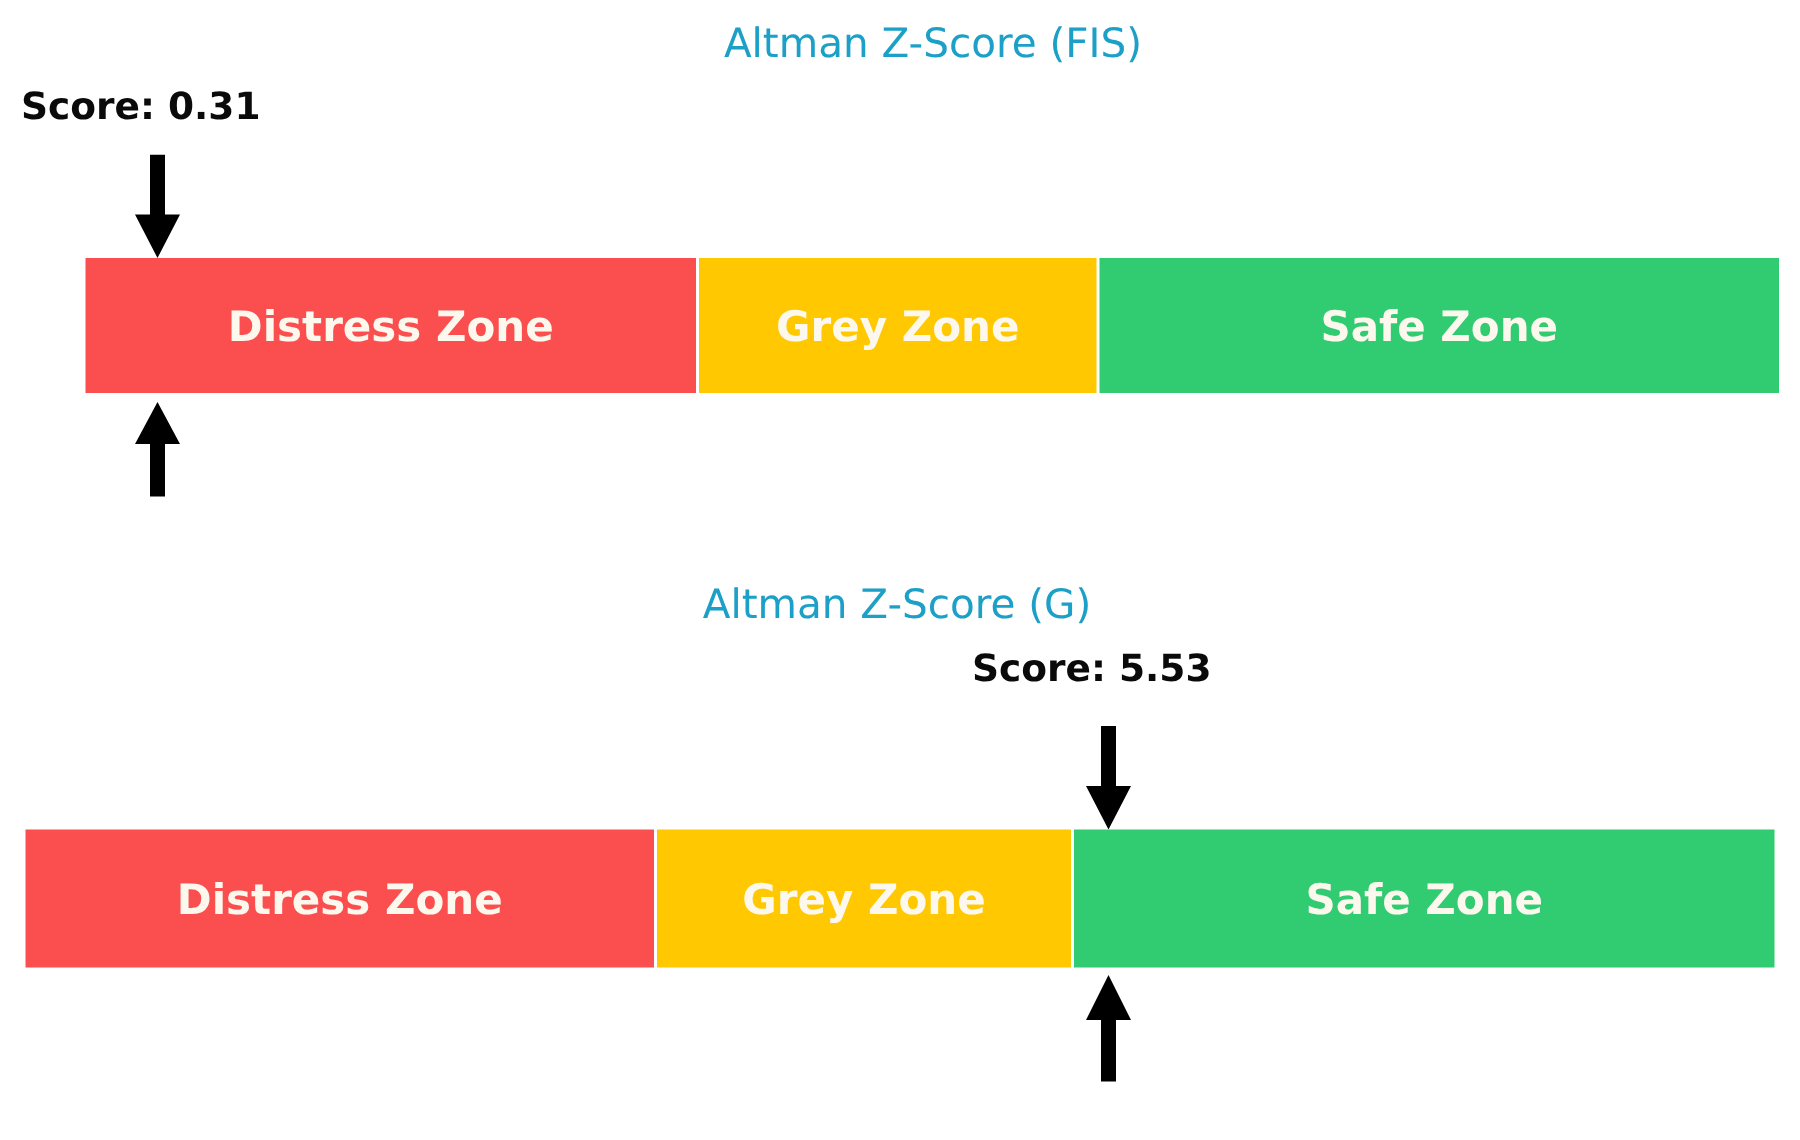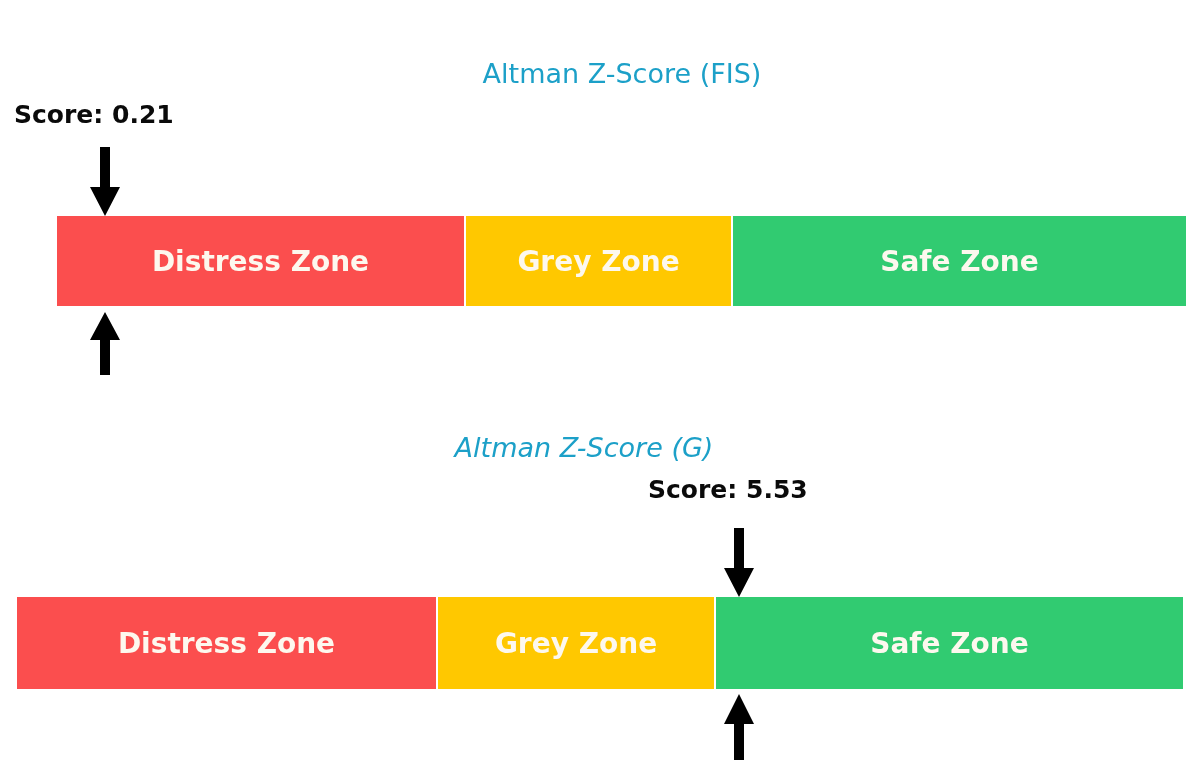--- a/index.html
+++ b/index.html
@@ -13,21 +13,20 @@
     position: relative;
     overflow: hidden;
     font-family: "DejaVu Sans", sans-serif;
     background: #ffffff;
   }
   .stage {
     position: absolute;
     left: 0; top: 0;
     width: 1200px;
     height: 586px;
-    margin-top: 44px;
   }
   .chart-title {
     position: absolute;
     text-align: center;
     color: #1CA0C8;
     font-family: "DejaVu Sans", sans-serif;
     font-size: 27px;
     font-weight: 400;
     white-space: nowrap;
     letter-spacing: 0px;
@@ -71,21 +70,21 @@
 </style>
 </head>
 <body>
 
 <div class="stage">
 
   <div>
 
     <div class="chart-title" style="left:322px; top:14px; width:600px;">Altman Z-Score (FIS)</div>
 
-    <div class="score-label" style="left:14px; top:56px;">Score: 0.21</div>
+    <div class="score-label" style="left:14px; top:56px;">Score: 0.31</div>
 
     <div class="arrow" style="left:89px; top:103px;">
       <svg width="32" height="70" viewBox="0 0 32 70">
         <polygon points="11,0 21,0 21,40 31,40 16,69 1,40 11,40" fill="#000000"></polygon>
       </svg>
     </div>
 
     <div class="bar bar-1" style="left:57px; top:172px; width:1129px; height:90px;">
 
       <div class="zone" style="left:0px; width:407px; background:#FB4E4E;">
@@ -103,21 +102,21 @@
 
     <div class="arrow" style="left:89px; top:268px;">
       <svg width="32" height="64" viewBox="0 0 32 64">
         <polygon points="16,0 31,28 21,28 21,63 11,63 11,28 1,28" fill="#000000"></polygon>
       </svg>
     </div>
   </div>
 
   <div>
 
-    <div class="chart-title" style="left:284px; top:388px; width:600px;font-style:italic;">Altman Z-Score (G)</div>
+    <div class="chart-title" style="left:298px; top:388px; width:600px;">Altman Z-Score (G)</div>
 
     <div class="score-label" style="left:648px; top:431px;">Score: 5.53</div>
 
     <div class="arrow" style="left:723px; top:484px;">
       <svg width="32" height="70" viewBox="0 0 32 70">
         <polygon points="11,0 21,0 21,40 31,40 16,69 1,40 11,40" fill="#000000"></polygon>
       </svg>
     </div>
 
     <div class="bar bar-2" style="left:17px; top:553px; width:1166px; height:92px;">

